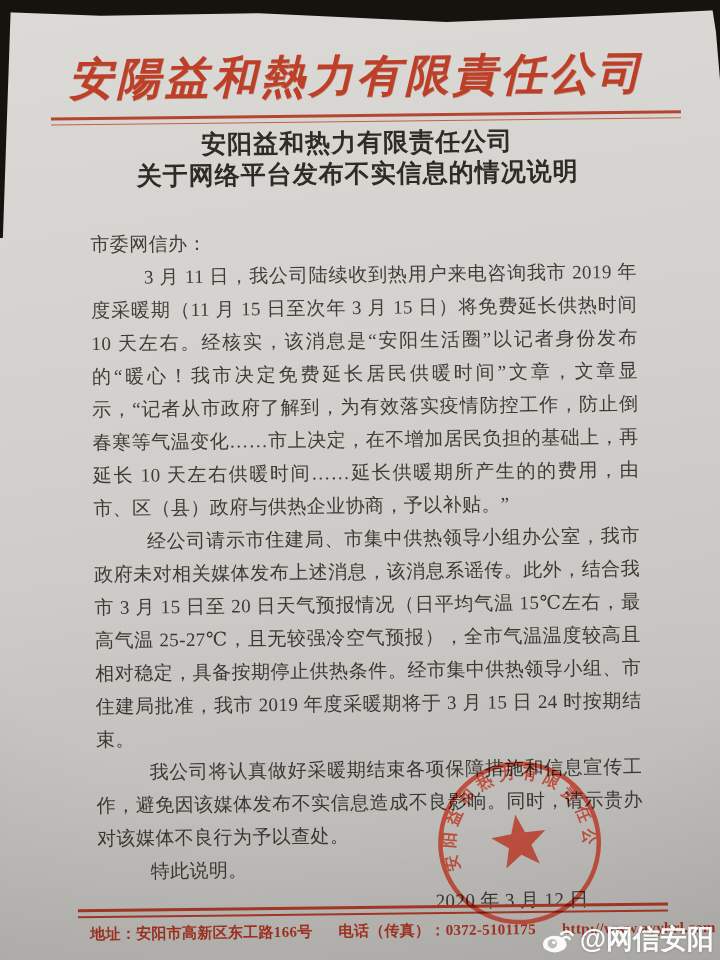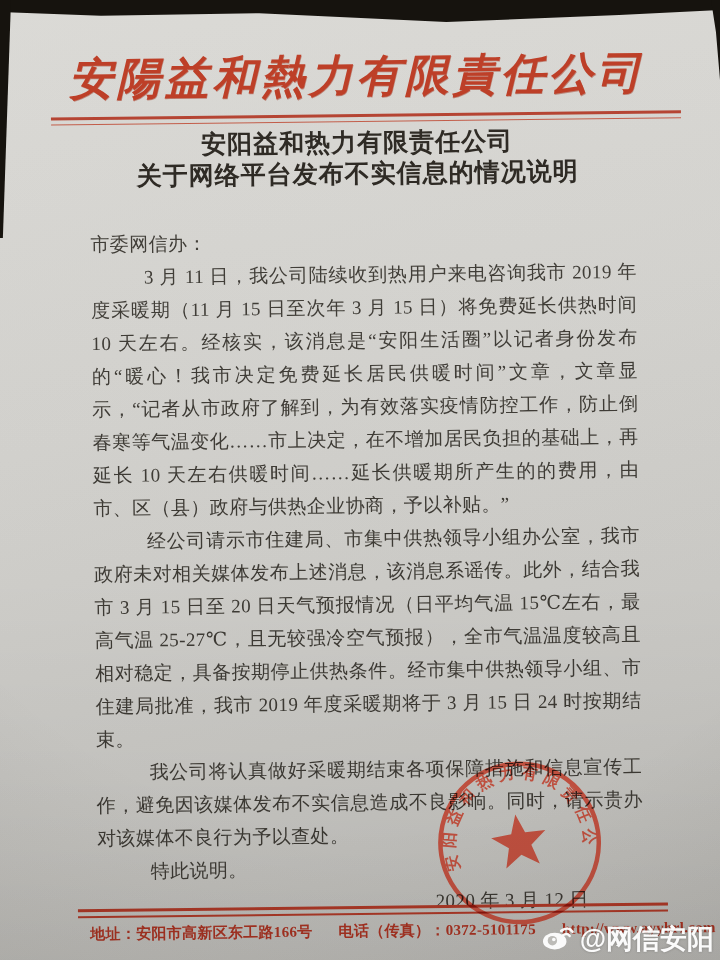--- a/index.html
+++ b/index.html
@@ -100,21 +100,21 @@
     color: #ae3423;
     font-size: 15px; font-weight: bold;
     letter-spacing: 0.3px;
     white-space: nowrap;
   }
   .footer-line .gap { display: inline-block; width: 26px; }
 
   
   .watermark {
     position: absolute; right: 6px; bottom: 3px;
-    display: flex; gap: 5px;
+    display: flex; align-items: center; gap: 5px;
     z-index: 7;
     color: #ffffff; opacity: 0.95;
     font-family: "Liberation Sans", "DejaVu Sans", sans-serif;
     font-size: 27px; font-weight: bold;
     text-shadow: 0 0 3px rgba(0,0,0,0.25);
     margin-top: 8px;
   }
   .watermark svg { display: block; }
 </style>
 </head>

